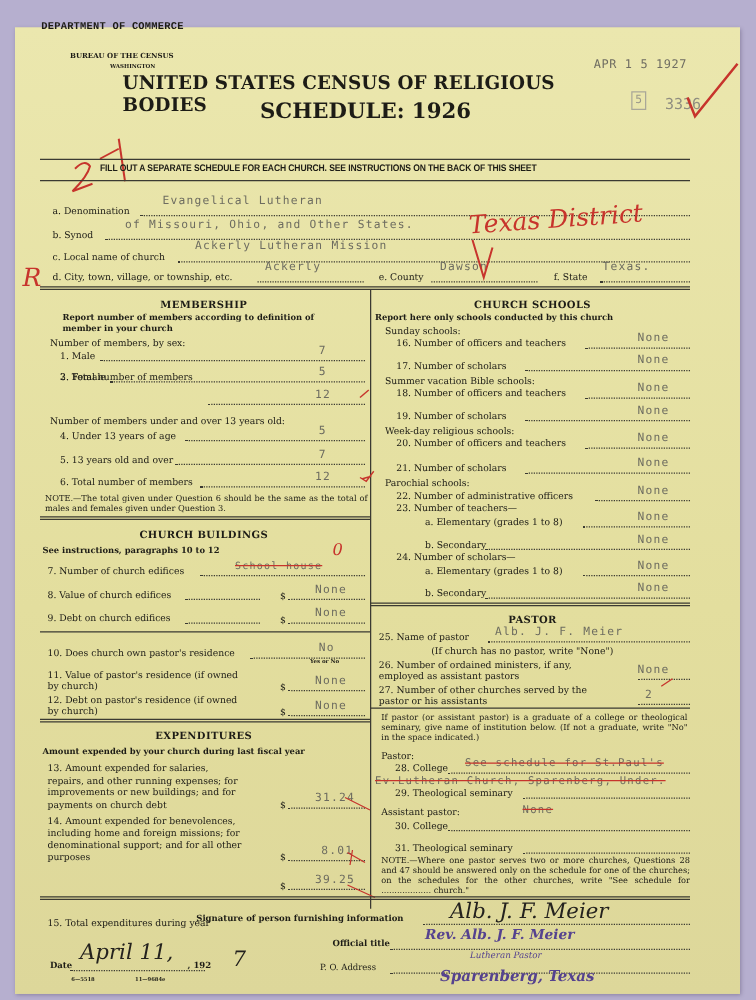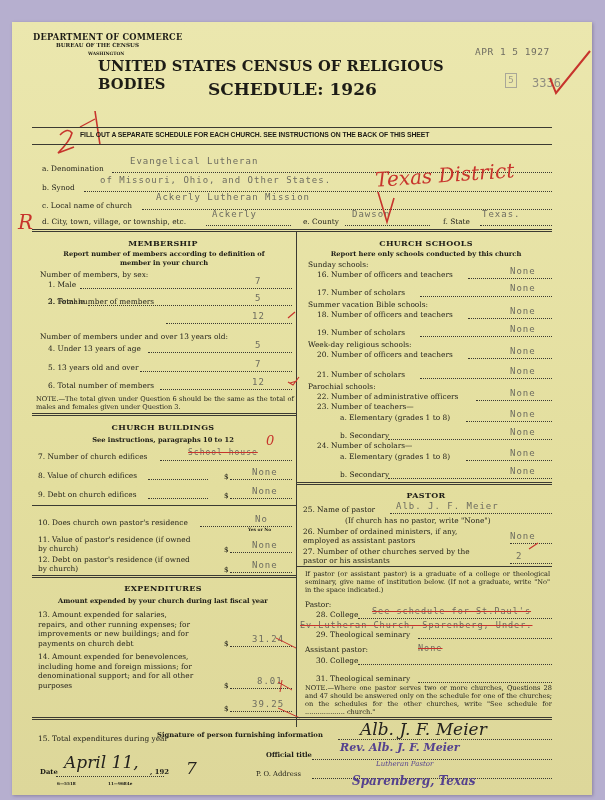--- a/index.html
+++ b/index.html
@@ -10,38 +10,38 @@
     color:#1d1c16;
     position:relative;
   }
   .paper {
     position:absolute; left:12px; top:22px; width:580px; height:773px;
     background:#e7e2a6;
     background-image:linear-gradient(180deg,#ebe7ae 0%,#e3de9e 60%,#ddd79a 100%);
     box-shadow:1px 1px 3px rgba(60,50,80,.35);
   }
   .abs { position:absolute; }
-  .dept { left:33px; top:32px; font-size:8.3px; font-weight:bold; letter-spacing:.2px; }
+  .dept { left:33px; top:17px; font-size:8.3px; font-weight:bold; letter-spacing:.2px;font-family:Liberation Mono, monospace; }
   .bureau { left:56px; top:42px; font-size:5.6px; font-weight:bold; }
   .wash { left:88px; top:51px; font-size:4.4px; font-weight:bold; }
   .title1 { left:98px; top:57px; width:420px; text-align:left; font-size:15px; font-weight:bold; letter-spacing:.1px; transform:scaleX(0.98); transform-origin:left; }
   .title2 { left:208px; top:79px; font-size:17px; font-weight:bold; }
   .stamp { left:475px; top:46px; font-family:"DejaVu Sans Mono", monospace; font-size:9.5px; color:#6f6d62; letter-spacing:.5px; }
   .stampnum { left:532px; top:76px; font-family:"DejaVu Sans Mono", monospace; font-size:12px; color:#8f8d80; }
   .stampbox { left:505px; top:73px; width:10px; height:13px; border:1px solid #a9a798; font-family:"DejaVu Sans Mono", monospace; font-size:9px; color:#9a988a; text-align:center; line-height:13px; }
   .rule { left:32px; width:520px; border-top:1.3px solid #3b3a32; }
   .rule2 { left:32px; width:520px; border-top:0.8px solid #3b3a32; }
   .fillout { left:80px; top:130px; font-family:"Liberation Sans", sans-serif; font-size:7.6px; font-weight:bold; letter-spacing:-.1px; transform:scaleX(.9); transform-origin:left; }
   .lbl { font-size:7.4px; white-space:nowrap; }
   .typed { font-family:"DejaVu Sans Mono", monospace; color:#6d6c60; font-size:9px; letter-spacing:1px; white-space:nowrap; }
   .dots { position:absolute; border-bottom:1px dotted #3b3a32; height:0; }
   .hand-red { font-family:"DejaVu Serif", serif; font-style:italic; color:#c7342c; }
   .purple { font-family:"DejaVu Serif", serif; font-style:italic; font-weight:bold; color:#55428f; }
   .sect-h { font-size:8px; font-weight:bold; text-align:center; letter-spacing:.3px; }
-  .sub-h { font-size:6.7px; font-weight:bold; text-align:center; line-height:9px; }
+  .sub-h { font-size:6.7px; font-weight:bold; text-align:left; line-height:9px; }
   .strike { text-decoration:line-through; text-decoration-color:#c7342c; text-decoration-thickness:1.3px; }
   .vline { position:absolute; border-left:1px solid #3b3a32; }
   .hline { position:absolute; border-top:1px solid #3b3a32; }
   .dbl { position:absolute; border-top:3px double #3b3a32; }
   .note { font-size:6.6px; line-height:8px; }
   .small { font-size:4.2px; }
 </style>
 </head>
 <body>
 

